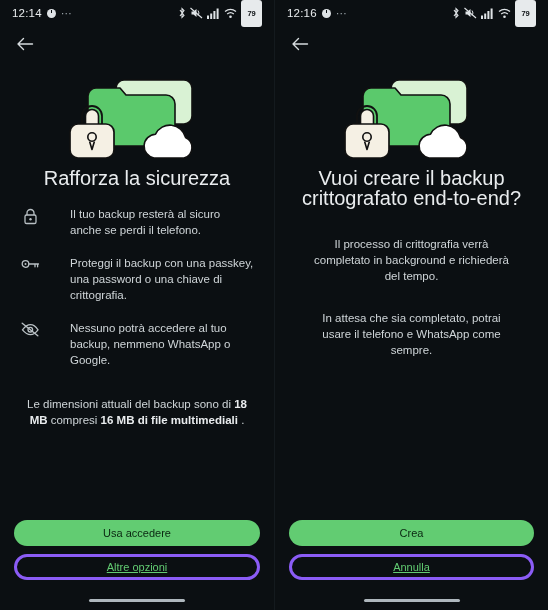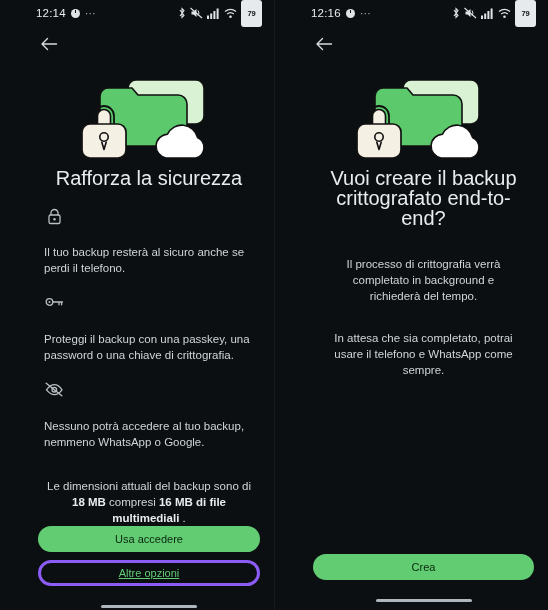--- a/index.html
+++ b/index.html
@@ -7,21 +7,21 @@
     width:548px; height:610px;
     background:#0b0f12;
     font-family:"Liberation Sans", sans-serif;
     overflow:hidden;
   }
   .screens { display:flex; width:548px; height:610px; }
   .panel {
     position:relative;
     width:274px; height:610px;
     background:#0b0f12;
-    display:flex; flex-direction:column;padding-left:24px;
+    display:flex; flex-direction:column;
   }
   .panel.right { border-left:1px solid #141a1e; }
 
   
   .statusbar {
     height:26px; flex:0 0 26px;
     display:flex; align-items:center;
     padding:0 12px;
     font-size:11px; color:#e7eaec;
     letter-spacing:.2px;
@@ -63,21 +63,21 @@
     text-align:center;
     color:#e9ecee;
     font-size:20px;
     line-height:20px;
     font-weight:400;
     margin-top:0;
     padding:0 8px;
   }
 
   .bullets { margin-top:18px; display:flex; flex-direction:column; gap:17px; padding:0 4px; }
-  .bullet { display:flex; align-items:flex-start; gap:18px;flex-direction:column; }
+  .bullet { display:flex; align-items:flex-start; gap:30px; }
   .bullet .bicon {
     width:20px; flex:0 0 20px; display:flex; justify-content:center;
     padding-top:2px;
   }
   .bullet .btext {
     color:#cfd5d8; font-size:11.5px; line-height:16px;
   }
 
   .note {
     margin-top:28px; text-align:center;
@@ -284,20 +284,21 @@
 
       <div class="title">Vuoi creare il backup crittografato end-to-end?</div>
 
       <div class="para first">Il processo di crittografia verrà completato in background e richiederà del tempo.</div>
       <div class="para second">In attesa che sia completato, potrai usare il telefono e WhatsApp come sempre.</div>
 
     </div>
 
     <div class="footer">
       <div class="btn btn-primary">Crea</div>
+      <div class="btn btn-secondary">Annulla</div>
     </div>
 
     <div class="homebar-wrap">
       <div class="homebar"></div>
     </div>
 
   </div>
 
 </div>
 

